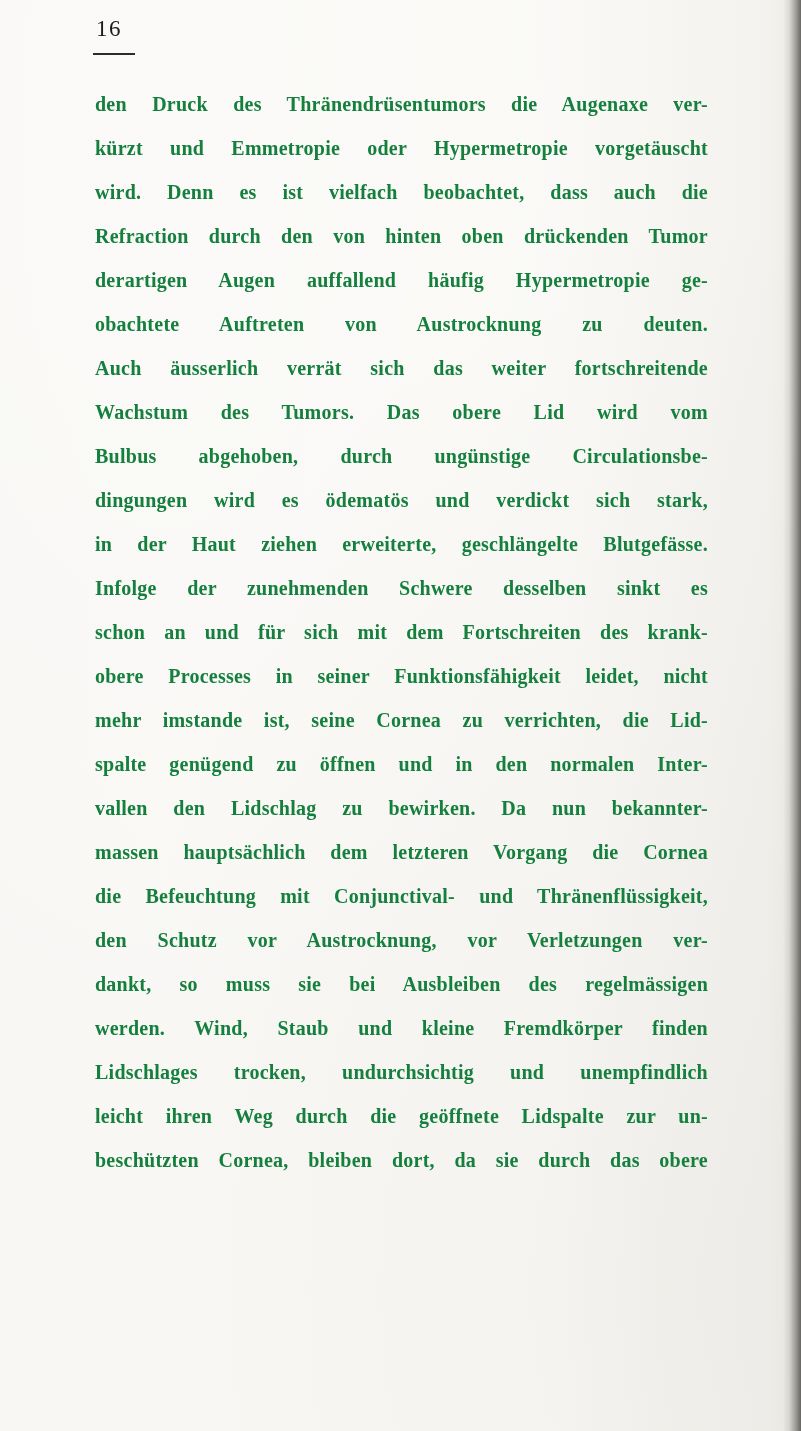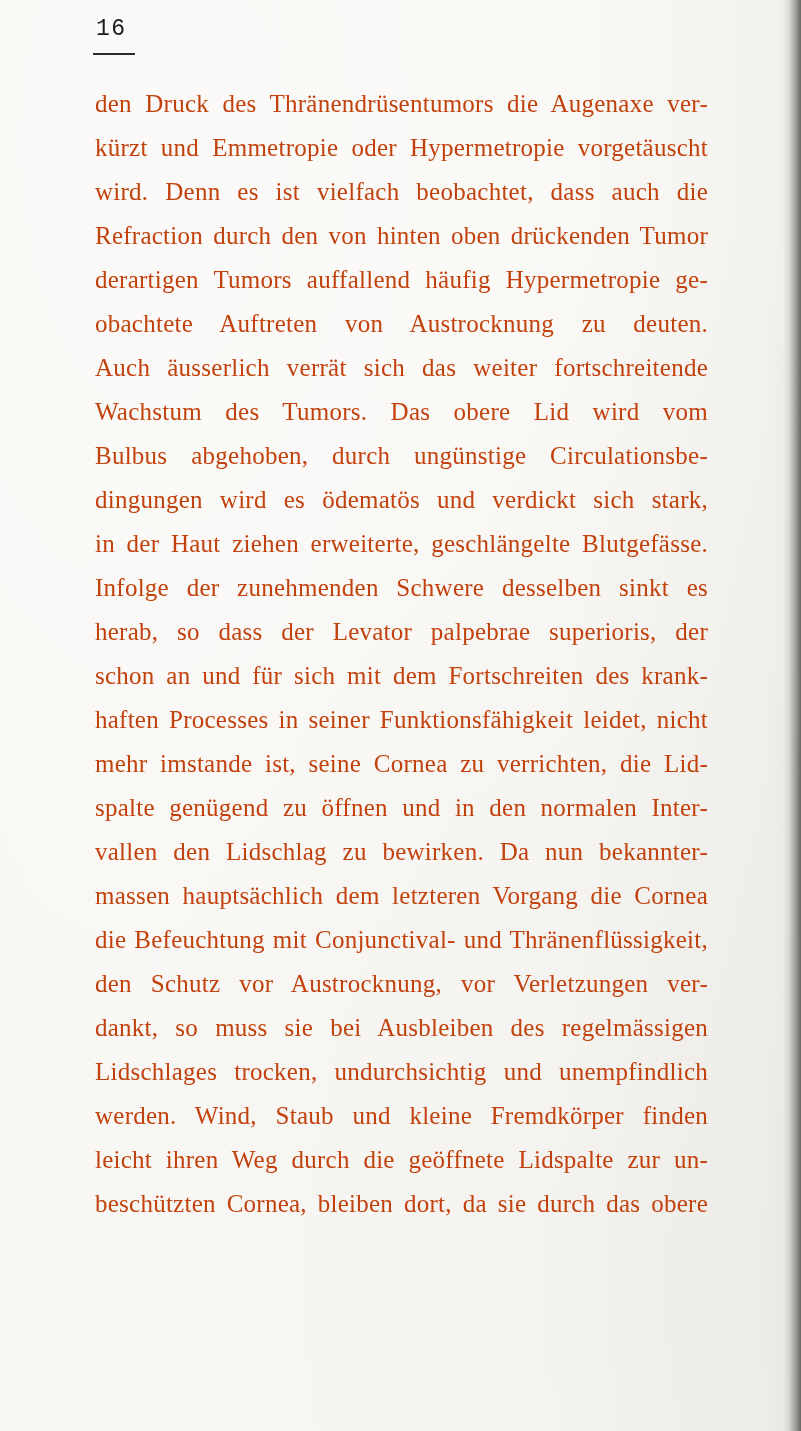--- a/index.html
+++ b/index.html
@@ -18,45 +18,45 @@
     position: absolute;
     inset: 0;
   }
   .page-number {
     position: absolute;
     left: 96px;
     top: 16px;
     font-size: 23px;
     letter-spacing: 1.5px;
     color: #1b1b1b;
-    font-family: Liberation Mono, monospace;
   }
   .page-number-rule {
     position: absolute;
     left: 93px;
     top: 53px;
     width: 42px;
     height: 2px;
     background: #2b2b2b;
   }
   .text-block {
     position: absolute;
     left: 95px;
     top: 82px;
     width: 613px;
   }
   .line {
-    font-size: 25px;
+    font-size: 20px;
     line-height: 44px;
     letter-spacing: 0.25px;
     text-align: justify;
     text-align-last: justify;
     -moz-text-align-last: justify;
-    color: #c2410c;
+    color: #15803d;
     text-rendering: optimizeLegibility;
+    font-weight: bold;
   }
   .book-edge {
     position: absolute;
     top: 0;
     right: 0;
     bottom: 0;
     width: 18px;
     background: linear-gradient(to right,
       rgba(40,38,34,0) 0%,
       rgba(40,38,34,0.10) 35%,
@@ -80,38 +80,37 @@
 
   <div class="page-number">16</div>
 
   <div class="page-number-rule"></div>
 
   <div class="text-block">
       <div class="line">den Druck des Thränendrüsentumors die Augenaxe ver-</div>
       <div class="line">kürzt und Emmetropie oder Hypermetropie vorgetäuscht</div>
       <div class="line">wird.  Denn es ist vielfach beobachtet, dass auch die</div>
       <div class="line">Refraction durch den von hinten oben drückenden Tumor</div>
-      <div class="line">derartigen Tumors auffallend häufig Hypermetropie ge-</div>
+      <div class="line">derartigen Augen auffallend häufig Hypermetropie ge-</div>
       <div class="line">obachtete Auftreten von Austrocknung zu deuten.</div>
       <div class="line">Auch äusserlich verrät sich das weiter fortschreitende</div>
       <div class="line">Wachstum des Tumors.  Das obere Lid wird vom</div>
       <div class="line">Bulbus abgehoben, durch ungünstige Circulationsbe-</div>
       <div class="line">dingungen wird es ödematös und verdickt sich stark,</div>
       <div class="line">in der Haut ziehen erweiterte, geschlängelte Blutgefässe.</div>
       <div class="line">Infolge der zunehmenden Schwere desselben sinkt es</div>
-      <div class="line">herab, so dass der Levator palpebrae superioris, der</div>
       <div class="line">schon an und für sich mit dem Fortschreiten des krank-</div>
-      <div class="line">haften Processes in seiner Funktionsfähigkeit leidet, nicht</div>
+      <div class="line">obere Processes in seiner Funktionsfähigkeit leidet, nicht</div>
       <div class="line">mehr imstande ist, seine Cornea zu verrichten, die Lid-</div>
       <div class="line">spalte genügend zu öffnen und in den normalen Inter-</div>
       <div class="line">vallen den Lidschlag zu bewirken.  Da nun bekannter-</div>
       <div class="line">massen hauptsächlich dem letzteren Vorgang die Cornea</div>
       <div class="line">die Befeuchtung mit Conjunctival- und Thränenflüssigkeit,</div>
       <div class="line">den Schutz vor Austrocknung, vor Verletzungen ver-</div>
       <div class="line">dankt, so muss sie bei Ausbleiben des regelmässigen</div>
+      <div class="line">werden.  Wind, Staub und kleine Fremdkörper finden</div>
       <div class="line">Lidschlages trocken, undurchsichtig und unempfindlich</div>
-      <div class="line">werden.  Wind, Staub und kleine Fremdkörper finden</div>
       <div class="line">leicht ihren Weg durch die geöffnete Lidspalte zur un-</div>
       <div class="line">beschützten Cornea, bleiben dort, da sie durch das obere</div>
     </div>
 
   <div class="book-edge"></div>
 </div>
 
 </body></html>

